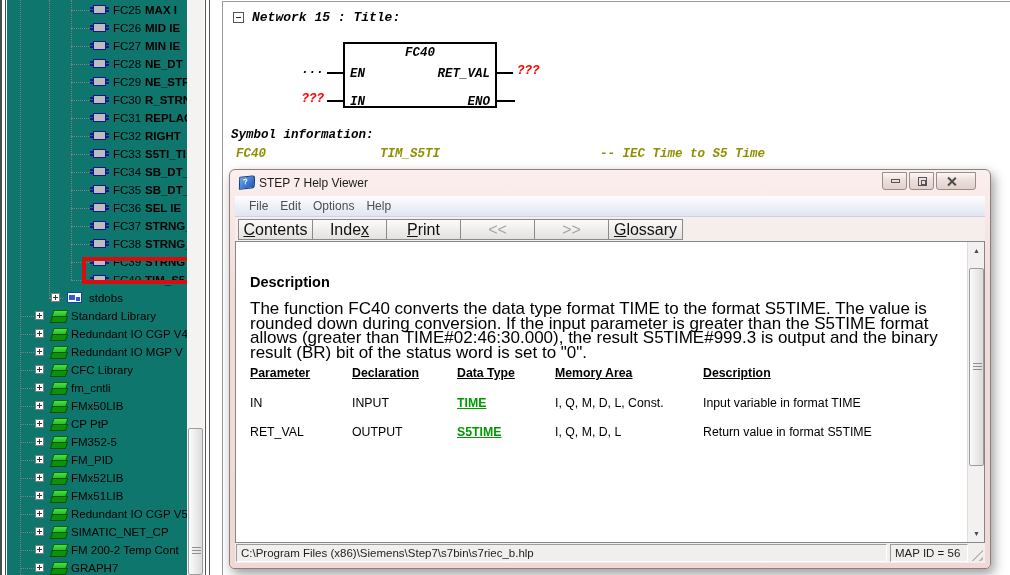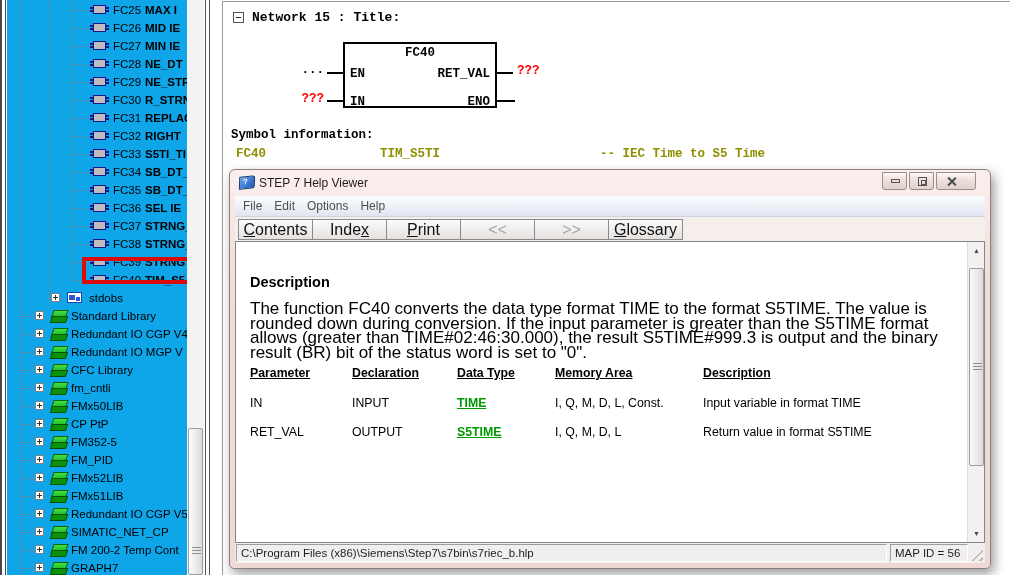--- a/index.html
+++ b/index.html
@@ -4,21 +4,21 @@
 <style>
   * { margin:0; padding:0; box-sizing:border-box; }
   html,body { background:#dadada; }
   #screen {
     position:relative; width:1010px; height:575px; background:#ffffff;
     overflow:hidden; font-family:"Liberation Sans", sans-serif; color:#000;
   }
   
   .vline { position:absolute; top:0; bottom:0; background:#4a4a4a; }
   
-  #tree { position:absolute; left:7px; top:0; width:180px; bottom:0; background:#0ea5e9; overflow:hidden; }
+  #tree { position:absolute; left:7px; top:0; width:180px; bottom:0; background:#0f766e; overflow:hidden; }
   .tdot-v { position:absolute; border-left:1px dotted #808080; }
   .tree-row { position:absolute; left:0; right:0; height:18px; font-size:11.5px; line-height:18px; white-space:nowrap; }
   .tree-row .hstub { position:absolute; top:9px; border-top:1px dotted #808080; }
   .plus { position:absolute; top:4px; width:9px; height:9px; border:1px solid #7f7f7f; background:#fff; }
   .plus::before { content:""; position:absolute; left:1px; right:1px; top:3px; height:1px; background:#333; }
   .plus::after  { content:""; position:absolute; top:1px; bottom:1px; left:3px; width:1px; background:#333; }
   .fc-icon { position:absolute; left:86px; top:4px; width:13px; height:9px; background:#bdbdbd; border:1px solid #16168c; }
   .fc-icon::before { content:""; position:absolute; left:-4px; top:1px; width:4px; height:2px; background:#16168c; box-shadow:0 3px 0 #16168c; }
   .fc-icon::after  { content:""; position:absolute; right:-4px; top:1px; width:4px; height:2px; background:#16168c; box-shadow:0 3px 0 #16168c; }
   .fc-id   { position:absolute; left:106px; }
@@ -35,21 +35,21 @@
   #tree-sb { position:absolute; left:187px; top:0; bottom:0; width:17px; background:#f4f3f2; }
   #tree-sb-thumb { position:absolute; left:1px; width:15px; top:428px; height:147px; background:linear-gradient(90deg,#fdfdfd,#dcdbda); border:1px solid #9d9d9d; border-radius:2px; }
   #tree-sb-thumb::after { content:""; position:absolute; left:3px; top:118px; width:9px; height:8px;
       background:repeating-linear-gradient(#8f8f8f 0 1px, transparent 1px 3px); }
   
   .split { position:absolute; top:0; bottom:0; width:1px; background:#555; }
   
   #editor { position:absolute; left:210px; top:0; right:0; bottom:0; background:#fff; }
   #editor .eb-top  { position:absolute; left:12px; right:0; top:1px; height:1px; background:#9b9b9b; }
   #editor .eb-left { position:absolute; left:12px; top:1px; bottom:0; width:1px; background:#9b9b9b; }
-  .mono { font-family:"Liberation Mono", monospace; font-weight:bold; }
+  .mono { font-family:"Liberation Mono", monospace; font-weight:bold;font-style:italic; }
   #net-collapse { position:absolute; left:23px; top:12px; width:11px; height:11px; border:1px solid #555; background:#fff; }
   #net-collapse::before { content:""; position:absolute; left:2px; right:2px; top:4px; height:1px; background:#222; }
   #net-title { position:absolute; left:42px; top:10px; font-size:13px; }
   .fbd-box { position:absolute; left:133px; top:42px; width:154px; height:66px; border:2px solid #000; font-size:12.5px; }
   .fbd-box .bt  { position:absolute; left:0; right:0; top:2px; text-align:center; }
   .fbd-box .bl1 { position:absolute; left:5px;  top:23px; }
   .fbd-box .bl2 { position:absolute; left:5px;  top:51px; }
   .fbd-box .br1 { position:absolute; right:5px; top:23px; }
   .fbd-box .br2 { position:absolute; right:5px; top:51px; }
   .wire { position:absolute; height:2px; background:#000; }
@@ -71,21 +71,21 @@
   .win-btn { height:18px; border:1px solid #9b8d88; border-radius:0 0 3px 3px;
       background:linear-gradient(#fdf7f5,#eddfdb 45%,#e2d1cc); position:relative; }
   .wb-min { width:25px; } .wb-max { width:25px; } .wb-close { width:40px; }
   .g-min { position:absolute; left:8px; top:6px; width:9px; height:4px; border:1px solid #555; }
   .g-max { position:absolute; left:8px; top:4px; width:9px; height:9px; border:1px solid #555; }
   .g-max::before { content:""; position:absolute; left:2px; top:2px; width:3px; height:3px; border:1px solid #555; }
   .g-x1,.g-x2 { position:absolute; left:14px; top:3px; width:1.5px; height:11px; background:#4c4c4c; }
   .g-x1 { transform:rotate(45deg); } .g-x2 { transform:rotate(-45deg); }
   #win-inner { position:absolute; left:5px; right:5px; top:26px; bottom:5px; display:flex; flex-direction:column; }
   #menubar { height:21px; background:linear-gradient(#fcfdfe,#dfe5f1); border-bottom:1px solid #ccd2e2;
-      display:flex; align-items:center; padding-left:2px; font-size:12px; color:#4e4e4e; }
+      display:flex; align-items:center; padding-left:8px; font-size:12px; color:#4e4e4e; }
   .menu-item { padding:0 6px; line-height:20px; }
   #toolbar { height:24px; background:#f6eeeb; display:flex; padding:1px 0 0 3px; }
   .tb-btn { width:75px; height:21px; margin-top:1px; border:1px solid #8a8a8a; margin-left:-1px;
       background:linear-gradient(#fbfafa,#efedec 55%,#e4e1df); font-size:16px; text-align:center; line-height:19px; color:#111; }
   .tb-btn:first-child { margin-left:0; }
   .tb-btn .acc { text-decoration:underline; }
   .tb-btn.disabled { color:#a3a3a3; }
   #content { flex:1; background:#fff; border:1px solid #82868e; position:relative; overflow:hidden; }
   #desc-head { position:absolute; left:14px; top:32px; font-size:14.5px; font-weight:bold; }
   #desc-text { position:absolute; left:14px; top:60px; width:718px; font-size:17px; line-height:14.5px; }

